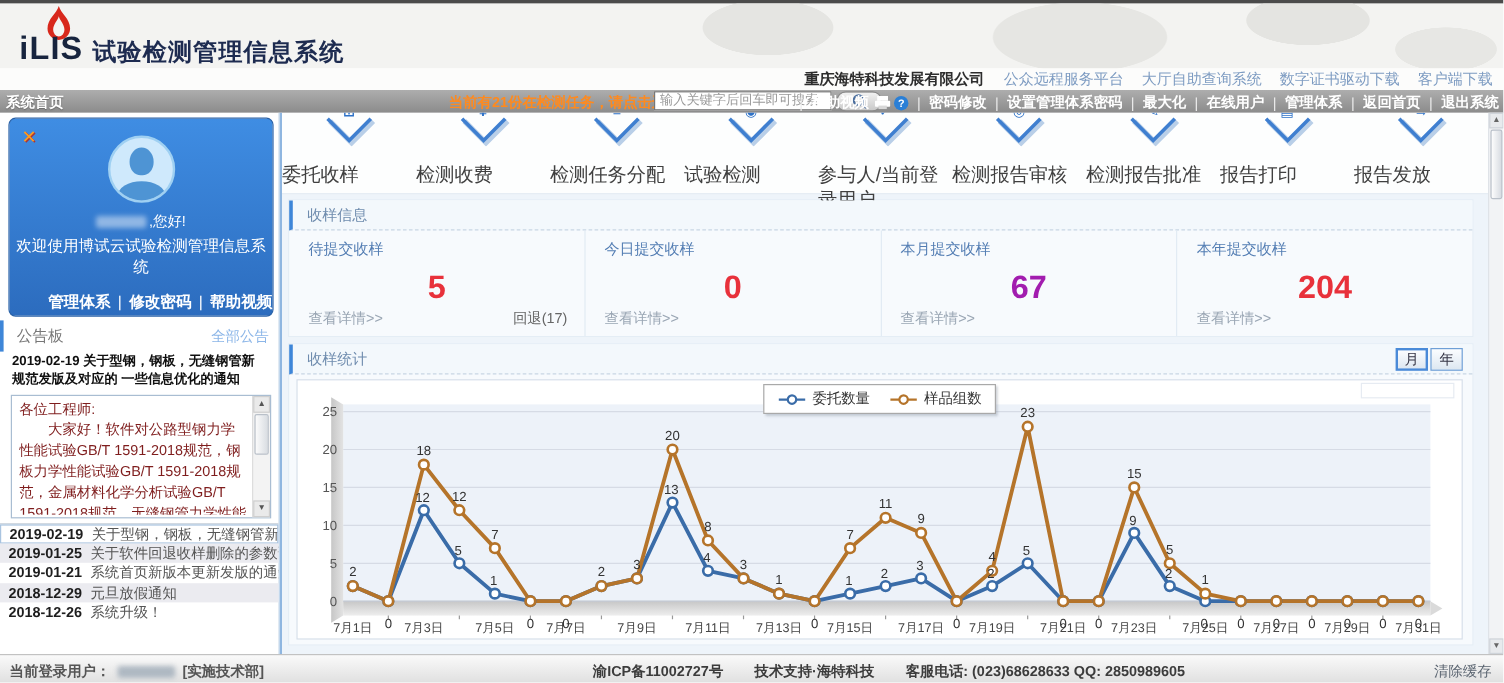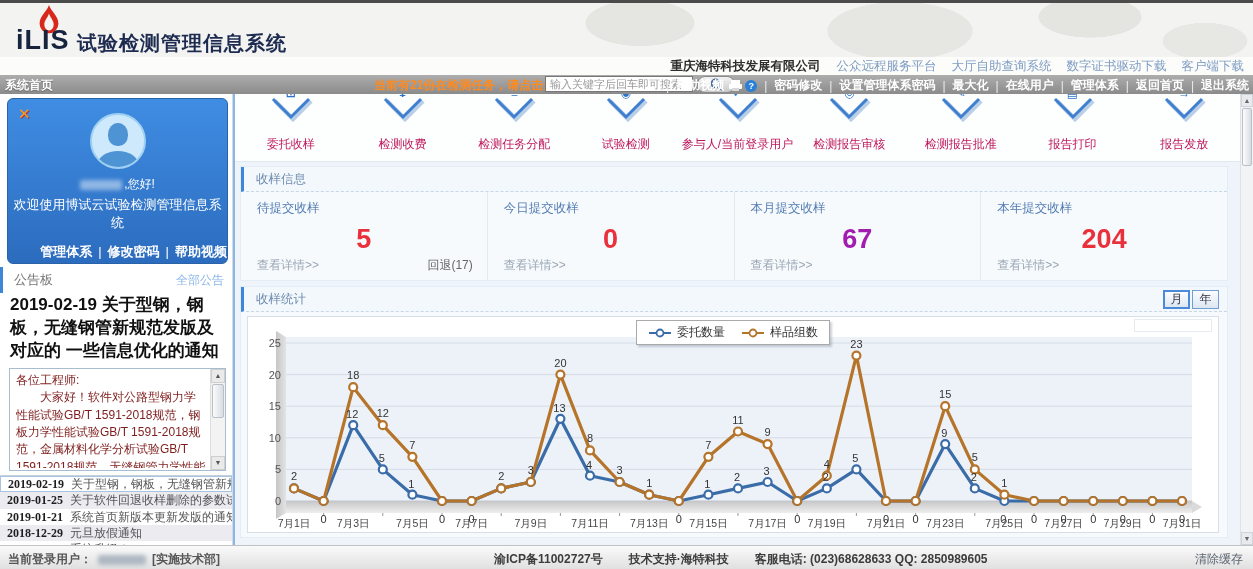--- a/index.html
+++ b/index.html
@@ -56,43 +56,43 @@
   .greet{margin-top:7px;font-size:12px;}
   .welcome{margin-top:3px;font-size:13px;}
   .ucard-links{margin-top:10px;font-size:13px;font-weight:bold;line-height:20px;text-align:right;}
   .usep{margin:0 6px;font-weight:normal;}
   .ulink{cursor:pointer;}
   .redact{display:inline-block;width:42px;height:10px;border-radius:2px;background:rgba(255,255,255,.45);filter:blur(2px);vertical-align:middle;margin-right:2px;}
   .redact.dark{background:#aeb8c2;width:48px;margin:0 6px;}
 
   .board-head{position:relative;height:26px;line-height:26px;border-left:3px solid #3e86d8;padding-left:11px;color:#777;font-size:13px;}
   .all-link{position:absolute;right:8px;top:0;color:#8cb6e8;font-size:12px;cursor:pointer;}
-  .feat-title{padding:1px 12px 2px 10px;font-weight:bold;font-size:17px;color:#101010;line-height:1.35;cursor:pointer;}
+  .feat-title{padding:1px 12px 2px 10px;font-weight:bold;font-size:11px;color:#101010;line-height:1.35;cursor:pointer;}
   .notice-box{position:relative;margin:3px 6px 4px 9px;height:103px;border:1px solid #a9bdd2;background:#fff;}
   .notice-text{position:absolute;left:6px;top:3px;right:18px;bottom:2px;overflow:hidden;font-size:12px;color:#7f1d1d;line-height:1.45;}
   .notice-body{text-indent:2em;}
   .sb{position:absolute;right:0;top:0;bottom:0;width:15px;background:#f3f3f3;border-left:1px solid #ddd;}
   .sb-btn{height:14px;background:#eaeaea;border:1px solid #cfcfcf;font-size:7px;color:#555;text-align:center;line-height:12px;cursor:pointer;}
   .sb-btn.down{position:absolute;bottom:0;left:0;right:0;}
   .sb-thumb{position:absolute;top:15px;left:1px;right:1px;height:34px;background:linear-gradient(90deg,#fbfbfb,#d9dde2);
     border:1px solid #b9c0c9;border-radius:2px;cursor:pointer;}
   .ann-list{border-top:1px solid #c8d0da;}
   .ann-row{height:16.4px;line-height:16.4px;font-size:12px;color:#555;padding-left:7px;white-space:nowrap;overflow:hidden;cursor:pointer;}
   .ann-row:nth-child(even){background:#ebebf0;}
   .ann-row.selected{border:1px solid #a9c4e0;line-height:14.4px;}
-  .ann-date{font-weight:bold;color:#1e1e1e;margin-right:7px;font-family:Liberation Serif, serif;}
+  .ann-date{font-weight:bold;color:#1e1e1e;margin-right:7px;}
 
   
   .content{position:absolute;left:233px;top:94px;width:1007px;height:451px;background:#eef4fa;border-left:2px solid #8fb6e0;overflow:hidden;}
   .workflow{position:relative;height:68px;background:#fdfefe;border-bottom:1px solid #e0e9f2;display:flex;}
   .step{position:relative;flex:1;cursor:pointer;}
   .step-icon{position:absolute;top:-6px;left:50%;transform:translateX(-50%);width:46px;height:34px;}
   .step-glyph{position:absolute;top:-2px;left:50%;transform:translateX(-50%);color:#2e72c8;font-size:12px;font-weight:bold;}
   .step-icon svg{position:absolute;left:0;top:8px;}
-  .step-label{position:absolute;top:42px;width:100%;text-align:center;font-size:12px;color:#be185d;}
+  .step-label{position:absolute;top:42px;width:100%;text-align:left;font-size:16px;color:#404040;}
 
   .panel{margin:4px 12px 0 5px;background:#f7fafd;border:1px solid #e4edf5;}
   .panel-head{position:relative;height:25px;line-height:25px;border-left:3px solid #3e86d8;border-bottom:1px dashed #c9d6e4;
     color:#6f8cae;font-size:12.5px;padding-left:12px;background:#f3f8fc;}
   .cards{display:flex;height:88px;}
   .card{position:relative;flex:1;border-right:1px solid #e2ebf4;padding:8px 16px 6px;cursor:pointer;}
   .card:last-child{border-right:none;}
   .card-label{color:#537db3;font-size:12.5px;}
   .card-value{text-align:center;font-size:27px;font-weight:bold;margin-top:7px;}
   .card-foot{position:absolute;left:16px;right:14px;bottom:6px;display:flex;justify-content:space-between;font-size:12px;color:#9aa6b4;}

